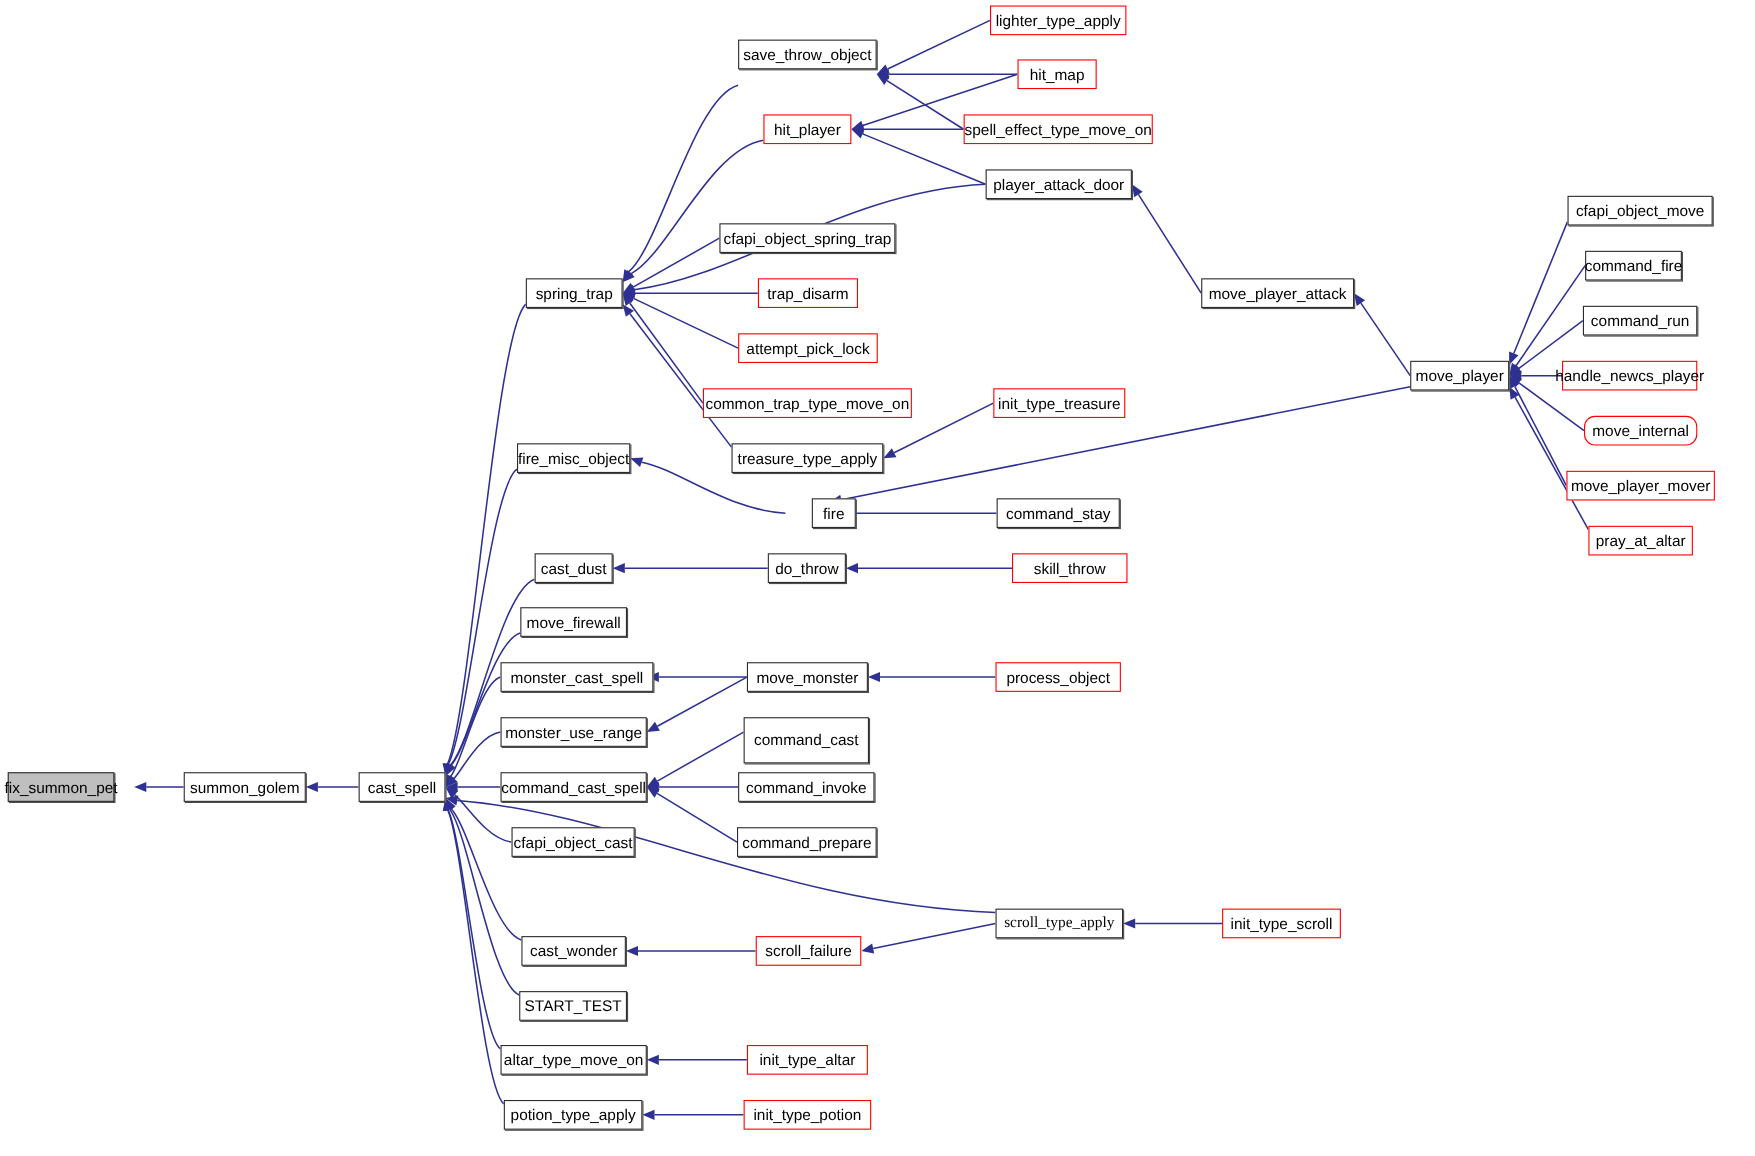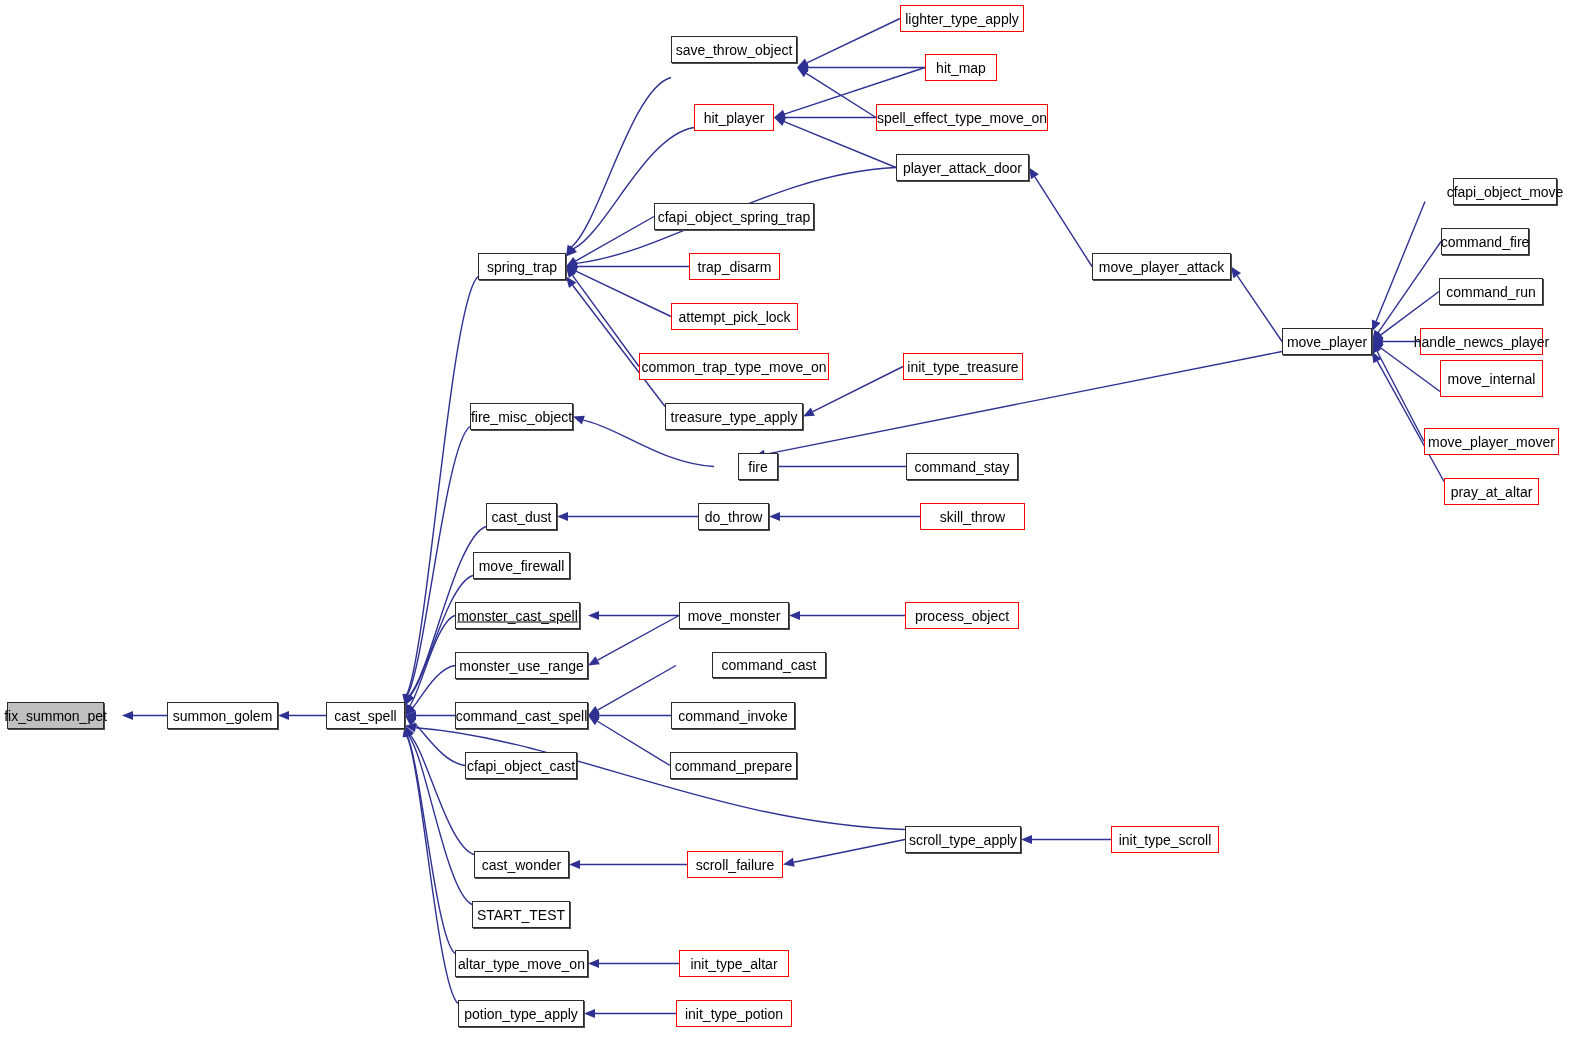--- a/index.html
+++ b/index.html
@@ -147,21 +147,21 @@
       </div>
       <div class="node black" style="left: 470px; top: 403px; width: 103px; height: 27px;">
         <span>fire_misc_object</span>
       </div>
       <div class="node black" style="left: 486px; top: 503px; width: 71px; height: 27px;">
         <span>cast_dust</span>
       </div>
       <div class="node black" style="left: 473px; top: 552px; width: 97px; height: 27px;">
         <span>move_firewall</span>
       </div>
-      <div class="node black" style="left: 455px; top: 602px; width: 125px; height: 27px; text-decoration: underline;">
+      <div class="node black" style="left: 455px; top: 602px; width: 139px; height: 27px;">
         <span>monster_cast_spell</span>
       </div>
       <div class="node black" style="left: 455px; top: 652px; width: 133px; height: 27px;">
         <span>monster_use_range</span>
       </div>
       <div class="node black" style="left: 455px; top: 702px; width: 133px; height: 27px;">
         <span>command_cast_spell</span>
       </div>
       <div class="node black" style="left: 465px; top: 752px; width: 112px; height: 27px;">
         <span>cfapi_object_cast</span>
@@ -201,21 +201,21 @@
       </div>
       <div class="node black" style="left: 714px; top: 453px; width: 40px; height: 27px; margin-left: 24px;">
         <span>fire</span>
       </div>
       <div class="node black" style="left: 698px; top: 503px; width: 71px; height: 27px;">
         <span>do_throw</span>
       </div>
       <div class="node black" style="left: 679px; top: 602px; width: 110px; height: 27px;">
         <span>move_monster</span>
       </div>
-      <div class="node black" style="left: 676px; top: 652px; width: 114px; height: 26px; margin-left: 36px;">
+      <div class="node black" style="left: 676px; top: 652px; width: 114px; height: 42px;">
         <span>command_cast</span>
       </div>
       <div class="node black" style="left: 671px; top: 702px; width: 124px; height: 27px;">
         <span>command_invoke</span>
       </div>
       <div class="node black" style="left: 670px; top: 752px; width: 127px; height: 27px;">
         <span>command_prepare</span>
       </div>
       <div class="node red" style="left: 687px; top: 851px; width: 96px; height: 27px;">
         <span>scroll_failure</span>
@@ -243,45 +243,45 @@
       </div>
       <div class="node black" style="left: 906px; top: 453px; width: 112px; height: 27px;">
         <span>command_stay</span>
       </div>
       <div class="node red" style="left: 920px; top: 503px; width: 105px; height: 27px;">
         <span>skill_throw</span>
       </div>
       <div class="node red" style="left: 905px; top: 602px; width: 114px; height: 27px;">
         <span>process_object</span>
       </div>
-      <div class="node black" style="left: 905px; top: 826px; width: 116px; height: 27px;">
+      <div class="node black" style="left: 905px; top: 826px; width: 116px; height: 27px; font-family: Liberation Serif, serif;">
         <span>scroll_type_apply</span>
       </div>
       <div class="node black" style="left: 1092px; top: 253px; width: 139px; height: 27px;">
         <span>move_player_attack</span>
       </div>
       <div class="node red" style="left: 1111px; top: 826px; width: 108px; height: 27px;">
         <span>init_type_scroll</span>
       </div>
       <div class="node black" style="left: 1282px; top: 328px; width: 90px; height: 27px;">
         <span>move_player</span>
       </div>
-      <div class="node black" style="left: 1425px; top: 178px; width: 104px; height: 27px; margin-left: 28px;">
+      <div class="node black" style="left: 1425px; top: 178px; width: 132px; height: 27px;">
         <span>cfapi_object_move</span>
       </div>
       <div class="node black" style="left: 1441px; top: 228px; width: 88px; height: 27px;">
         <span>command_fire</span>
       </div>
       <div class="node black" style="left: 1439px; top: 278px; width: 104px; height: 27px;">
         <span>command_run</span>
       </div>
       <div class="node red" style="left: 1420px; top: 328px; width: 123px; height: 27px;">
         <span>handle_newcs_player</span>
       </div>
-      <div class="node red" style="left: 1440px; top: 360px; width: 103px; height: 37px;">
+      <div class="node red" style="left: 1440px; top: 378px; width: 103px; height: 27px; border-radius: 10px;">
         <span>move_internal</span>
       </div>
       <div class="node red" style="left: 1424px; top: 428px; width: 135px; height: 27px;">
         <span>move_player_mover</span>
       </div>
       <div class="node red" style="left: 1444px; top: 478px; width: 95px; height: 27px;">
         <span>pray_at_altar</span>
       </div>
     </div>
 </div>

